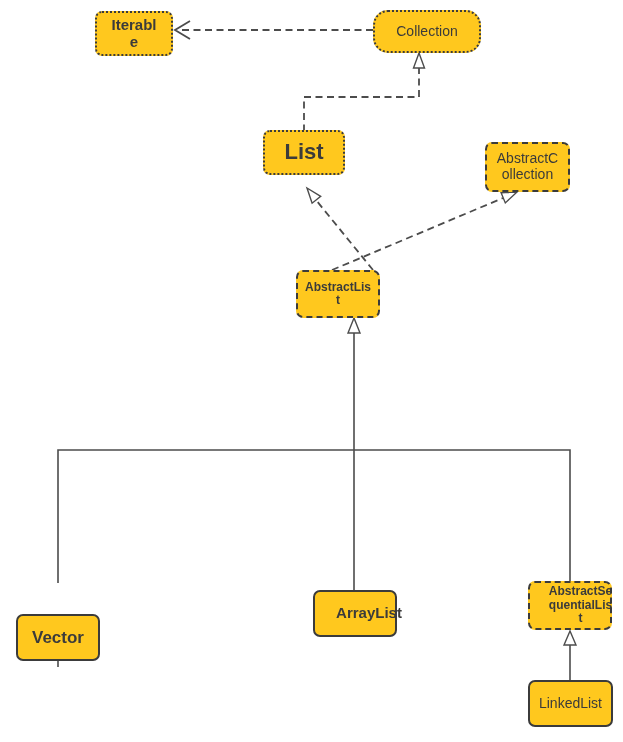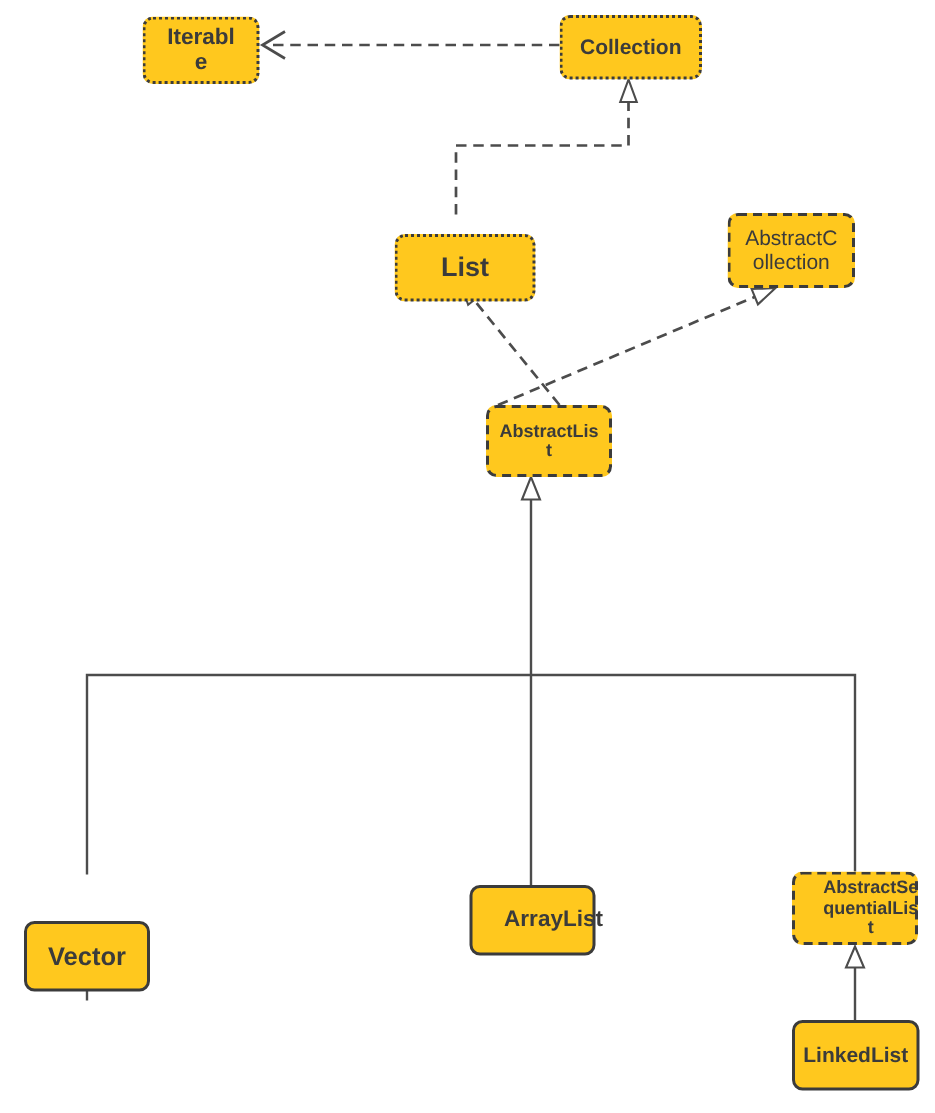--- a/index.html
+++ b/index.html
@@ -56,29 +56,29 @@
   .node span {
     white-space: pre-line;
     line-height: 1.12;
     display: block;
   }
   .iface    { border: 2px dotted #3b3b3b; }
   .abstract { border: 2px dashed #3b3b3b; }
   .concrete { border: 2px solid  #3b3b3b; }
 
   .n-iterable   { left: 95px;  top: 11px;  width: 78px; height: 45px; font-size: 15px; font-weight: bold; }
-  .n-collection { left: 373px; top: 10px;  width: 95px; height: 43px; font-size: 14px; font-weight: bold; }
-  .n-list       { left: 263px; top: 156px; width: 94px; height: 45px; font-size: 18px; font-weight: bold; }
+  .n-collection { left: 373px; top: 10px;  width: 108px; height: 43px; font-size: 14px; font-weight: normal; border-radius: 15px; }
+  .n-list       { left: 263px; top: 130px; width: 82px; height: 45px; font-size: 22px; font-weight: bold; }
   .n-abstractcollection { left: 485px; top: 142px; width: 85px; height: 50px; font-size: 14px; font-weight: normal; }
-  .n-abstractlist       { left: 324px; top: 270px; width: 84px; height: 48px; font-size: 12px; font-weight: bold; }
+  .n-abstractlist       { left: 296px; top: 270px; width: 84px; height: 48px; font-size: 12px; font-weight: bold; }
   .n-vector     { left: 16px;  top: 583px; width: 84px; height: 47px; font-size: 17px; font-weight: bold; margin-top: 31px; }
   .n-arraylist  { left: 313px; top: 590px; width: 84px; height: 47px; font-size: 15px; font-weight: bold; padding-left: 28px; }
   .n-abstractsequentiallist { left: 528px; top: 581px; width: 84px; height: 49px; font-size: 12px; font-weight: bold; padding-left: 21px; }
   .n-stack      { left: 16px;  top: 667px; width: 84px; height: 46px; font-size: 17px; font-weight: bold; }
-  .n-linkedlist { left: 528px; top: 680px; width: 85px; height: 47px; font-size: 14px; font-weight: bold; }
+  .n-linkedlist { left: 528px; top: 680px; width: 85px; height: 47px; font-size: 14px; font-weight: normal; }
 </style>
 </head>
 <body>
 
 <div class="canvas">
 
   <svg class="edge-layer" viewBox="0 0 623 742">
 
     <g>
       <path class="dash" d="M373 30 L181 30"></path>

